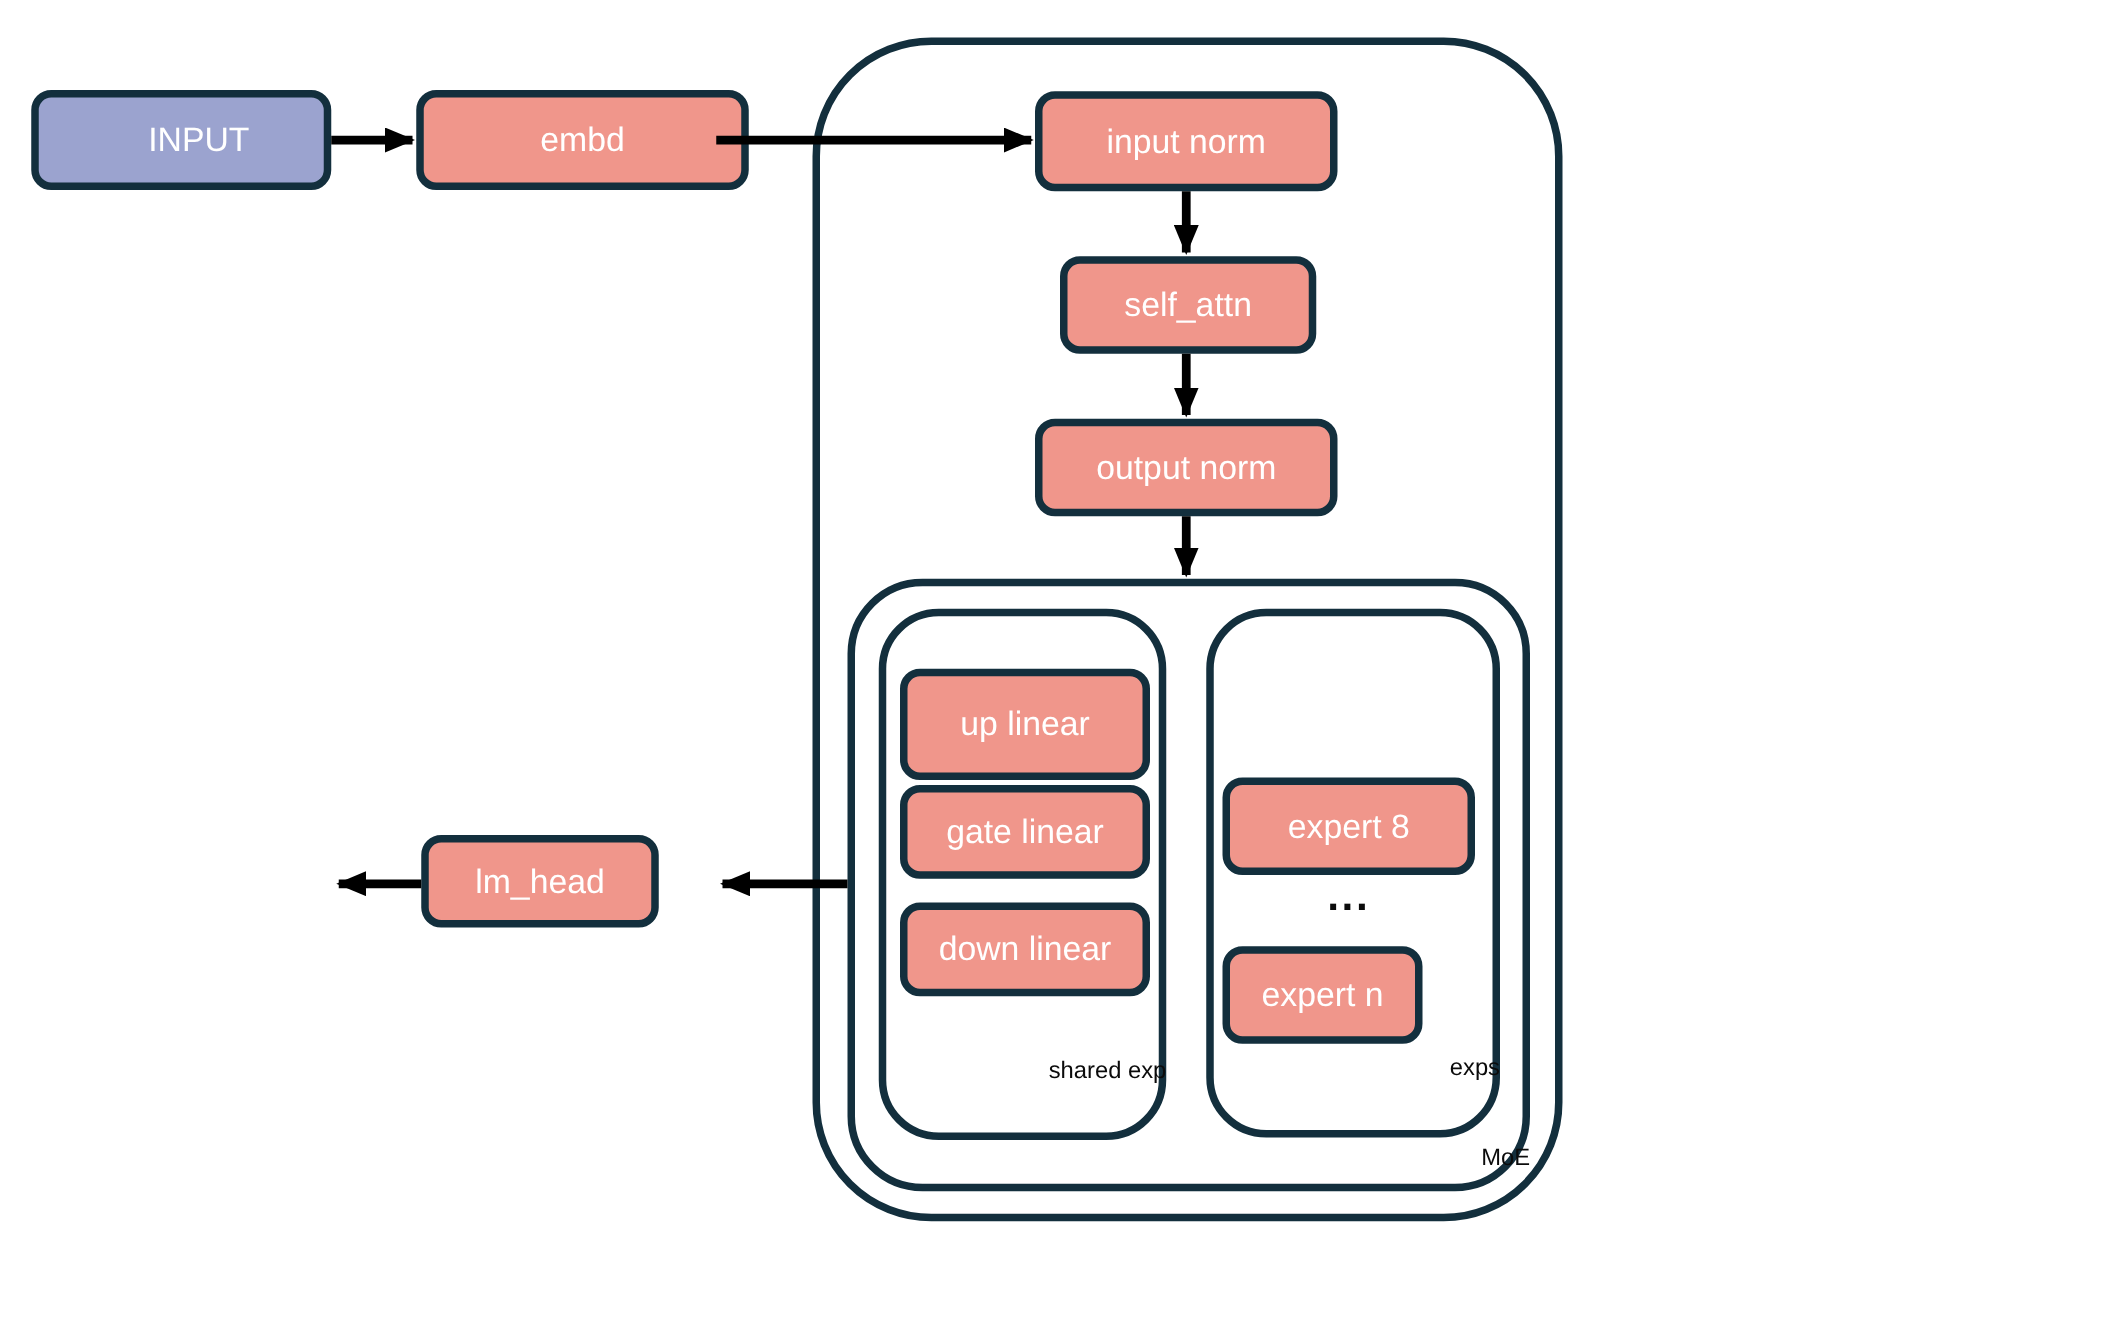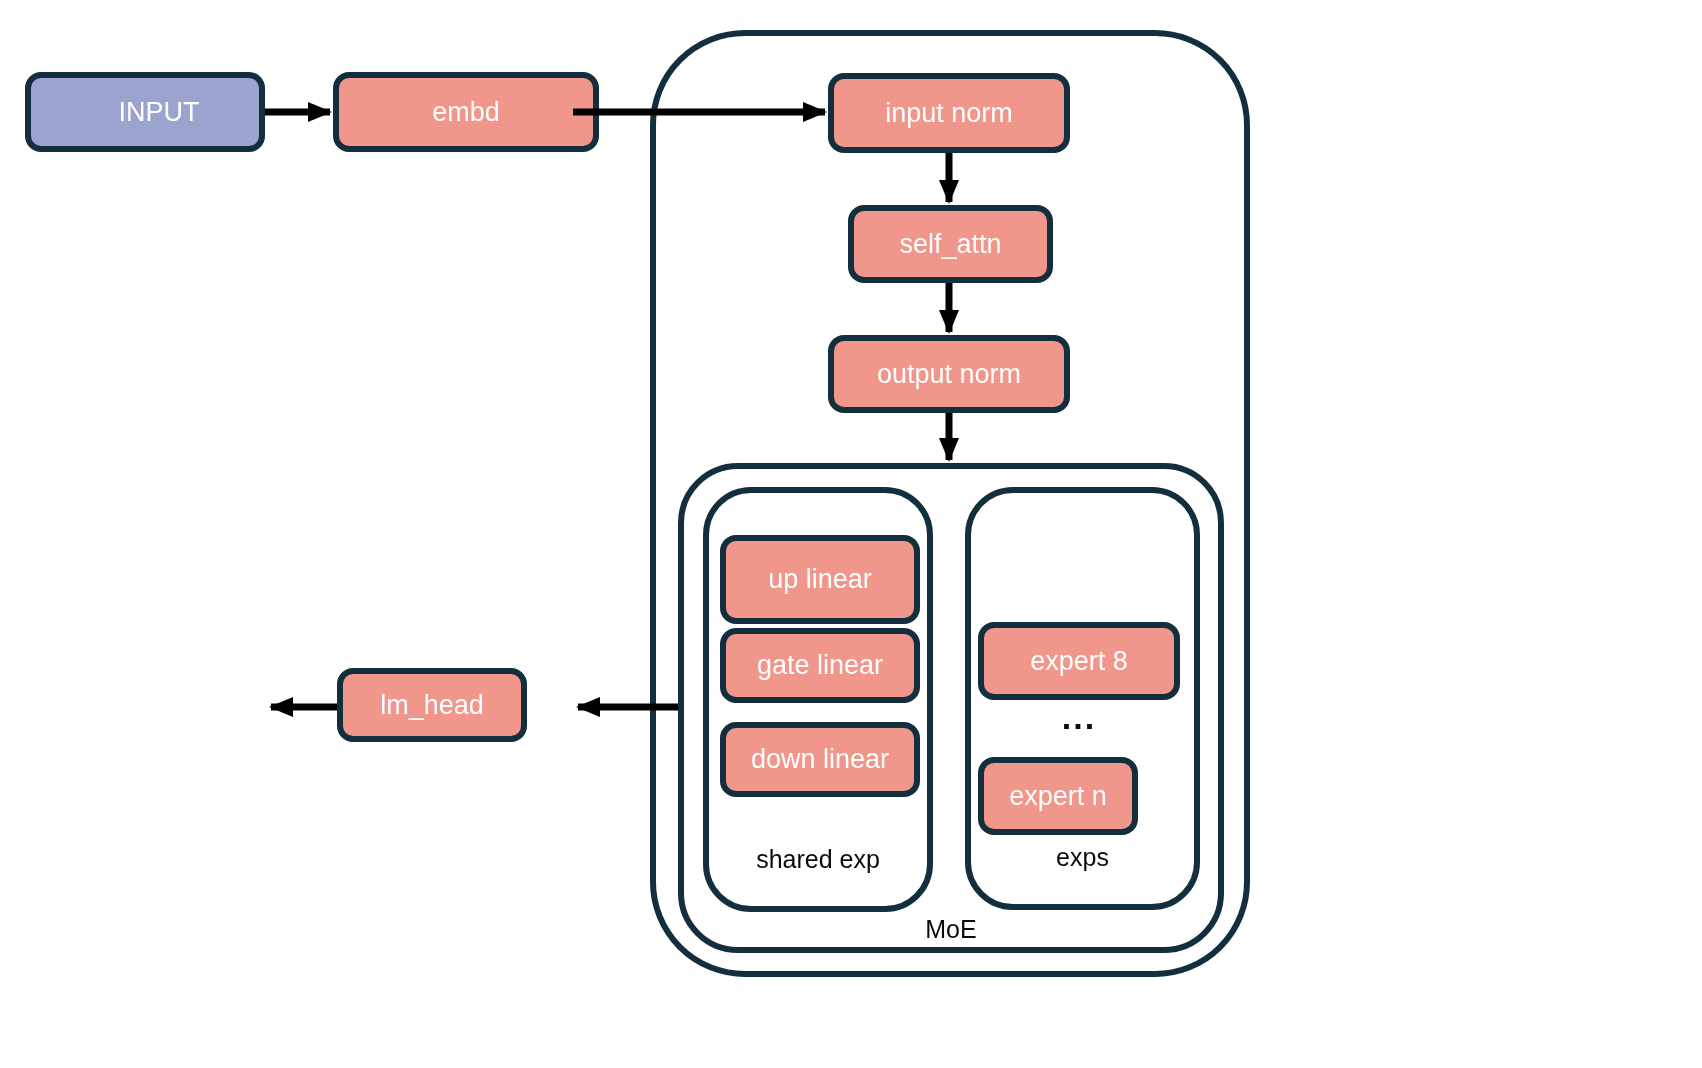--- a/index.html
+++ b/index.html
@@ -37,22 +37,22 @@
     box-sizing:border-box;
     border:6px solid var(--border);
     background:transparent;
   }
   .decoder{border-radius:95px;}
   .moe{border-radius:60px;}
   .subgroup{border-radius:48px;}
   .grouplabel{
     position:absolute;
     color:var(--text-dark);
-    font-size:25px;
-    text-align:center;
+    font-size:19px;
+    text-align:right;
     line-height:1;
     white-space:nowrap;
   }
   .ellipsis{
     position:absolute;
     color:var(--text-dark);
     font-size:34px;
     font-weight:700;
     text-align:center;
     letter-spacing:2px;

